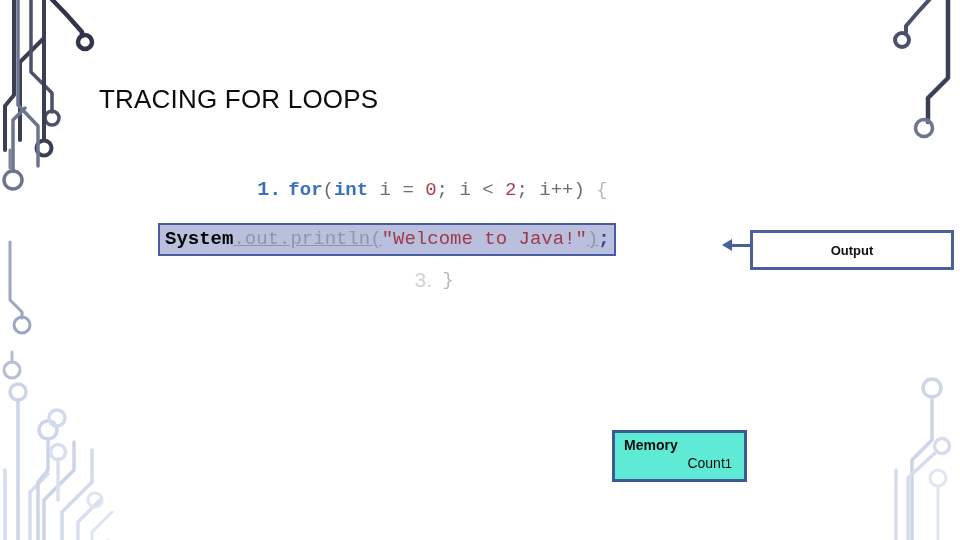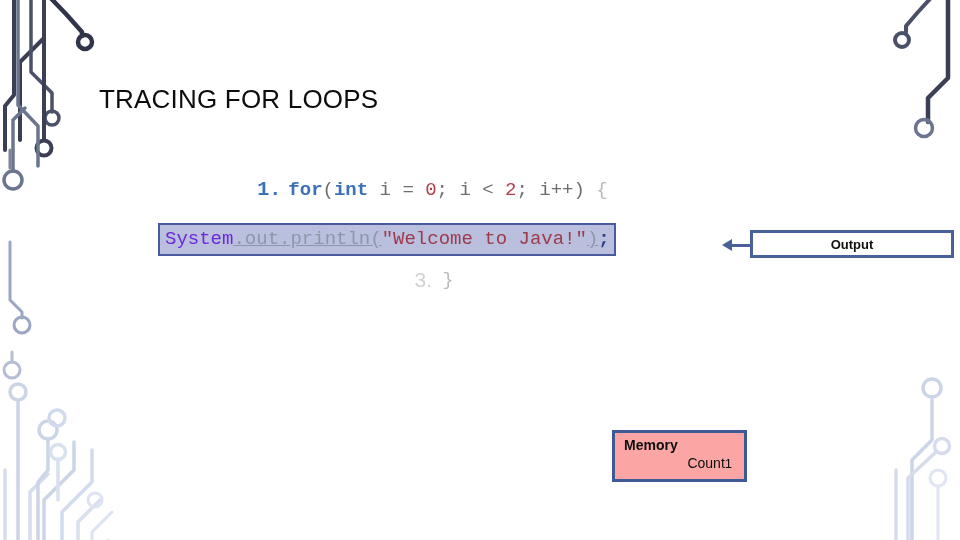--- a/index.html
+++ b/index.html
@@ -76,21 +76,21 @@
     color: #d2d2d2;
   }
 
   .code-text { display: inline-block; vertical-align: top; }
 
   
   .kw      { color: #3a72b8; font-weight: bold; }
   .num     { color: #b1404f; }
   .plain   { color: #6e6e6e; }
   .punct   { color: #b9b9b9; }
-  .cls     { color: #6d28d9; font-weight: normal; }
+  .cls     { color: #000000; font-weight: bold; }
   .mem     { color: #8d97aa; text-decoration: underline; }
   .str     { color: #9e3a4a; }
   .semi    { color: #2d4487; font-weight: bold; }
 
   
   .hl-wrap {
     position: absolute;
     left: 59px;
     top: 1px;
   }
@@ -121,40 +121,40 @@
     border-bottom: 6px solid transparent;
     border-right: 10px solid #4a6099;
   }
 
   
   .output-box {
     position: absolute;
     left: 750px;
     top: 230px;
     width: 204px;
-    height: 28px;
+    height: 40px;
     background: #ffffff;
     border: 3px solid #4a6099;
     display: flex;
     align-items: center;
     justify-content: center;
     font-size: 13px;
     font-weight: bold;
     color: #111111;
     box-sizing: border-box;
   }
 
   
   .memory-box {
     position: absolute;
     left: 612px;
     top: 430px;
     width: 135px;
     height: 52px;
-    background: #fca5a5;
+    background: #5eead4;
     border: 3px solid #3d5a96;
     box-sizing: border-box;
     padding: 4px 8px 0 9px;
   }
   .memory-title {
     font-size: 14px;
     font-weight: bold;
     color: #0d0d0d;
     line-height: 17px;
   }

